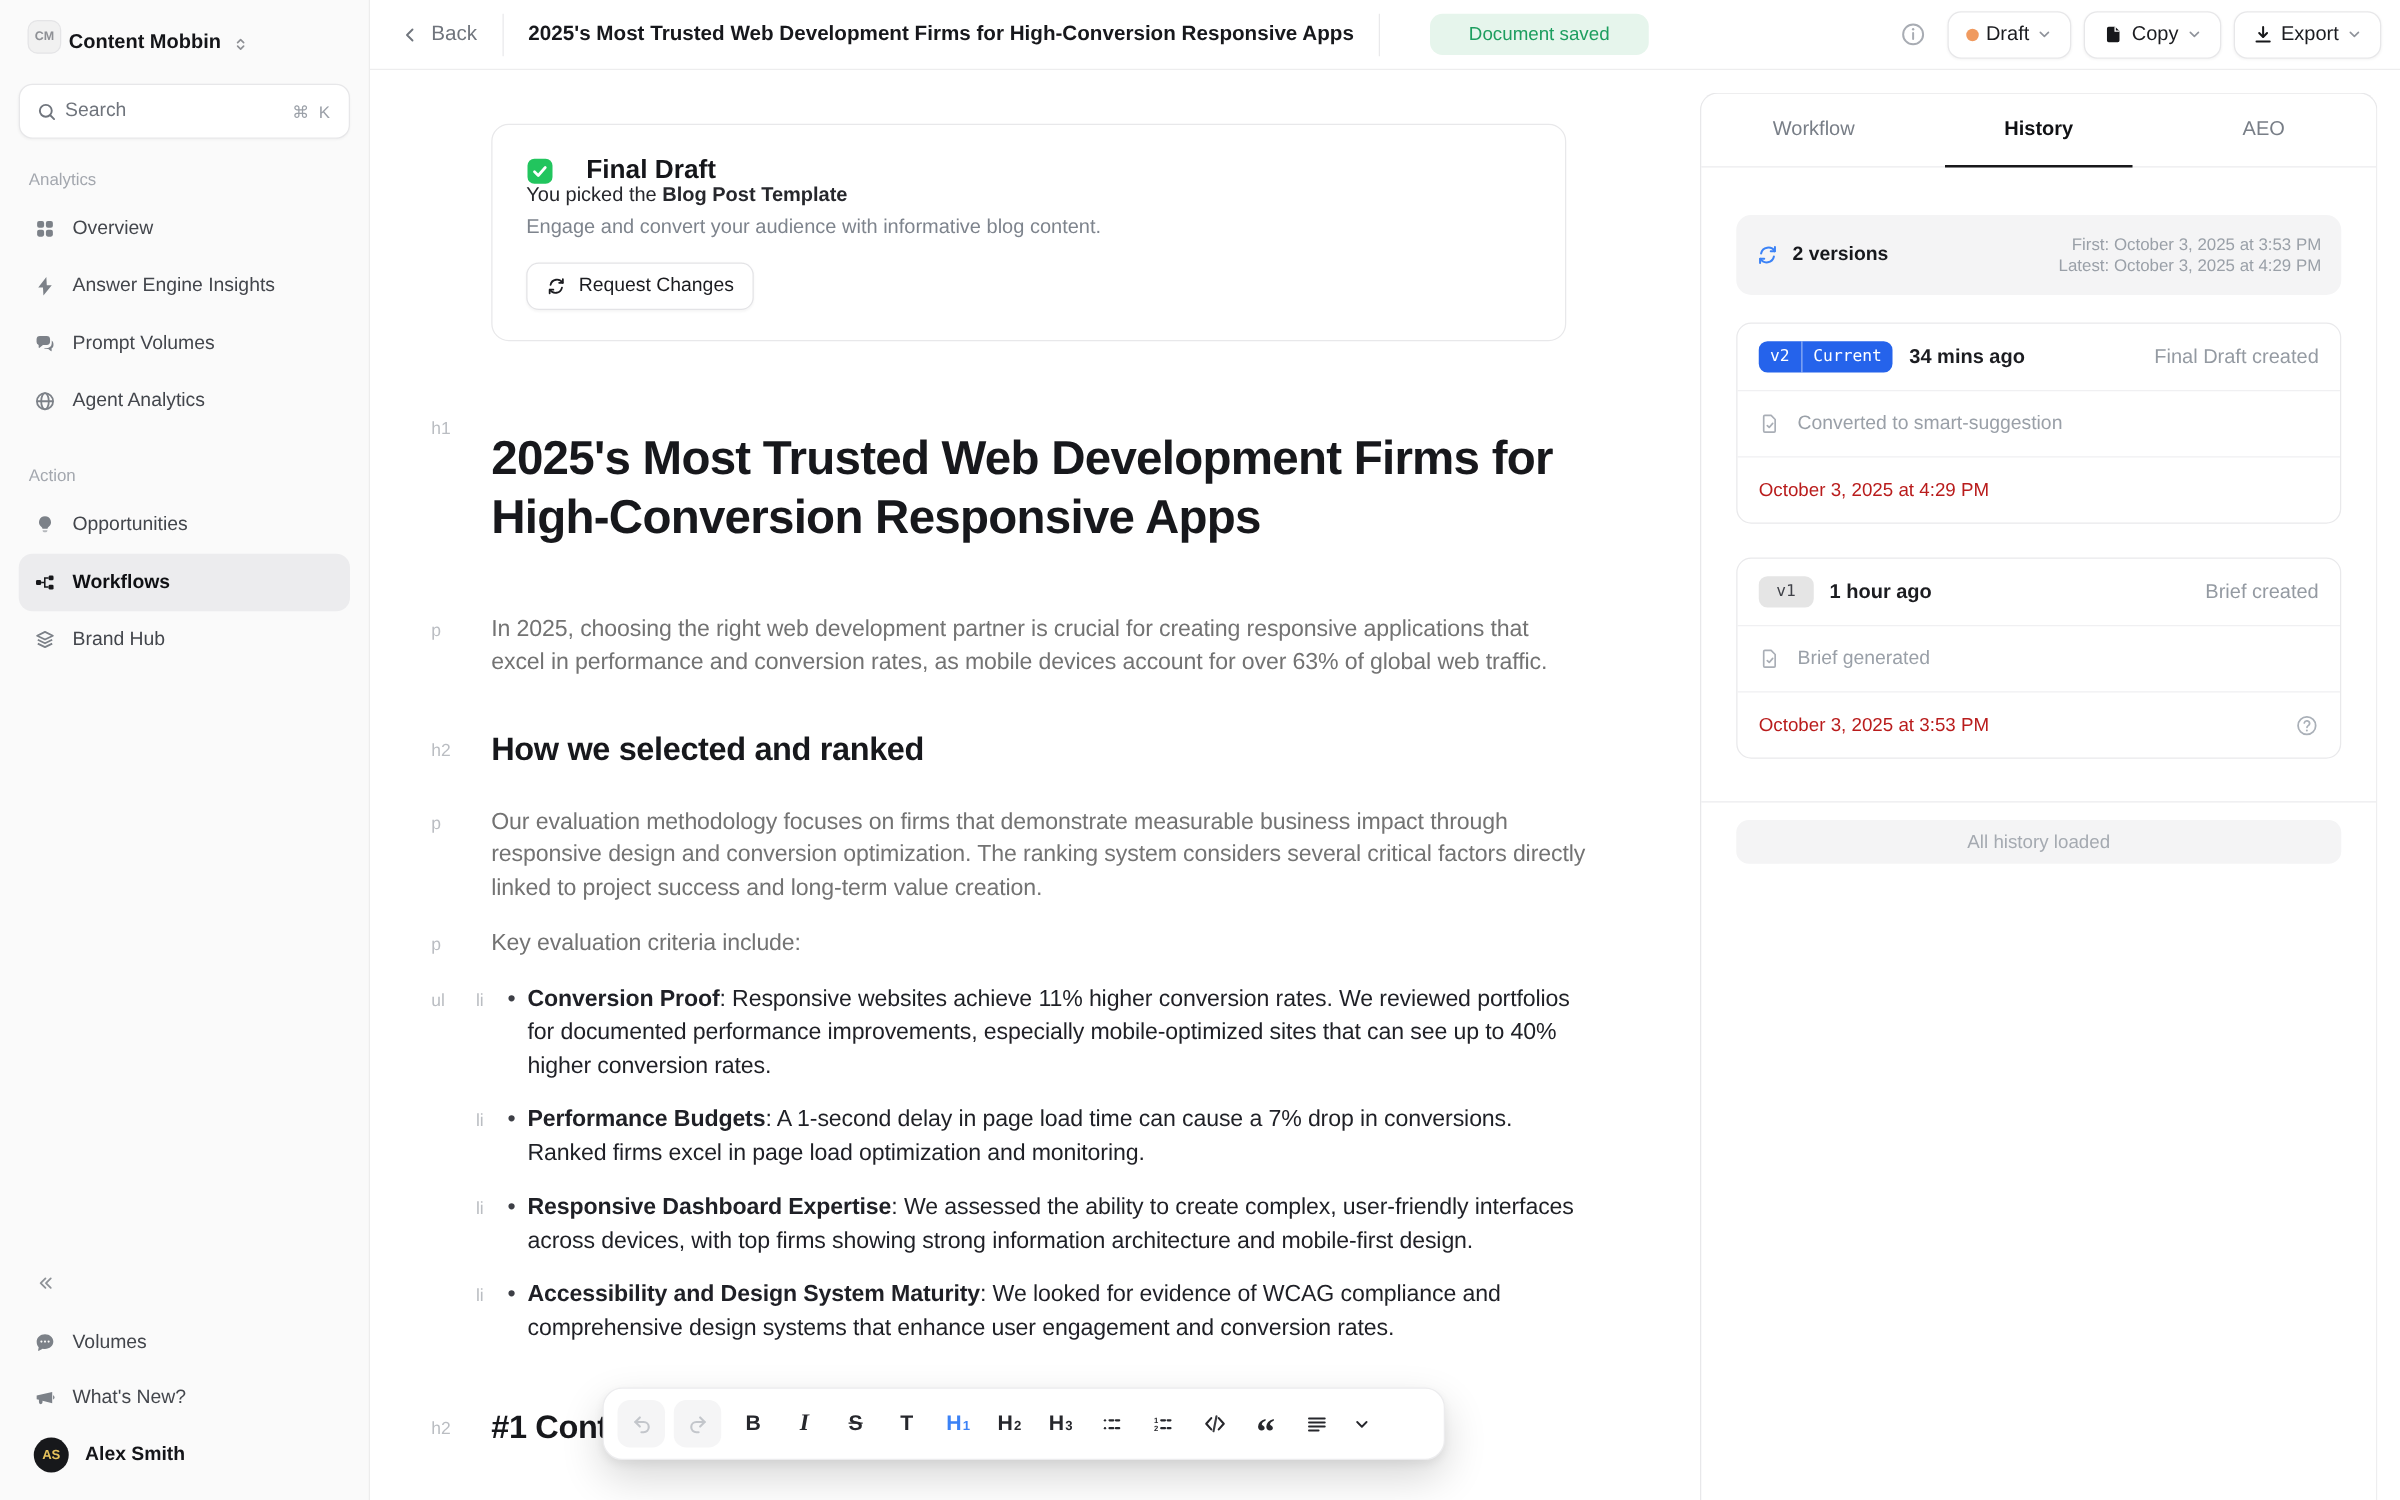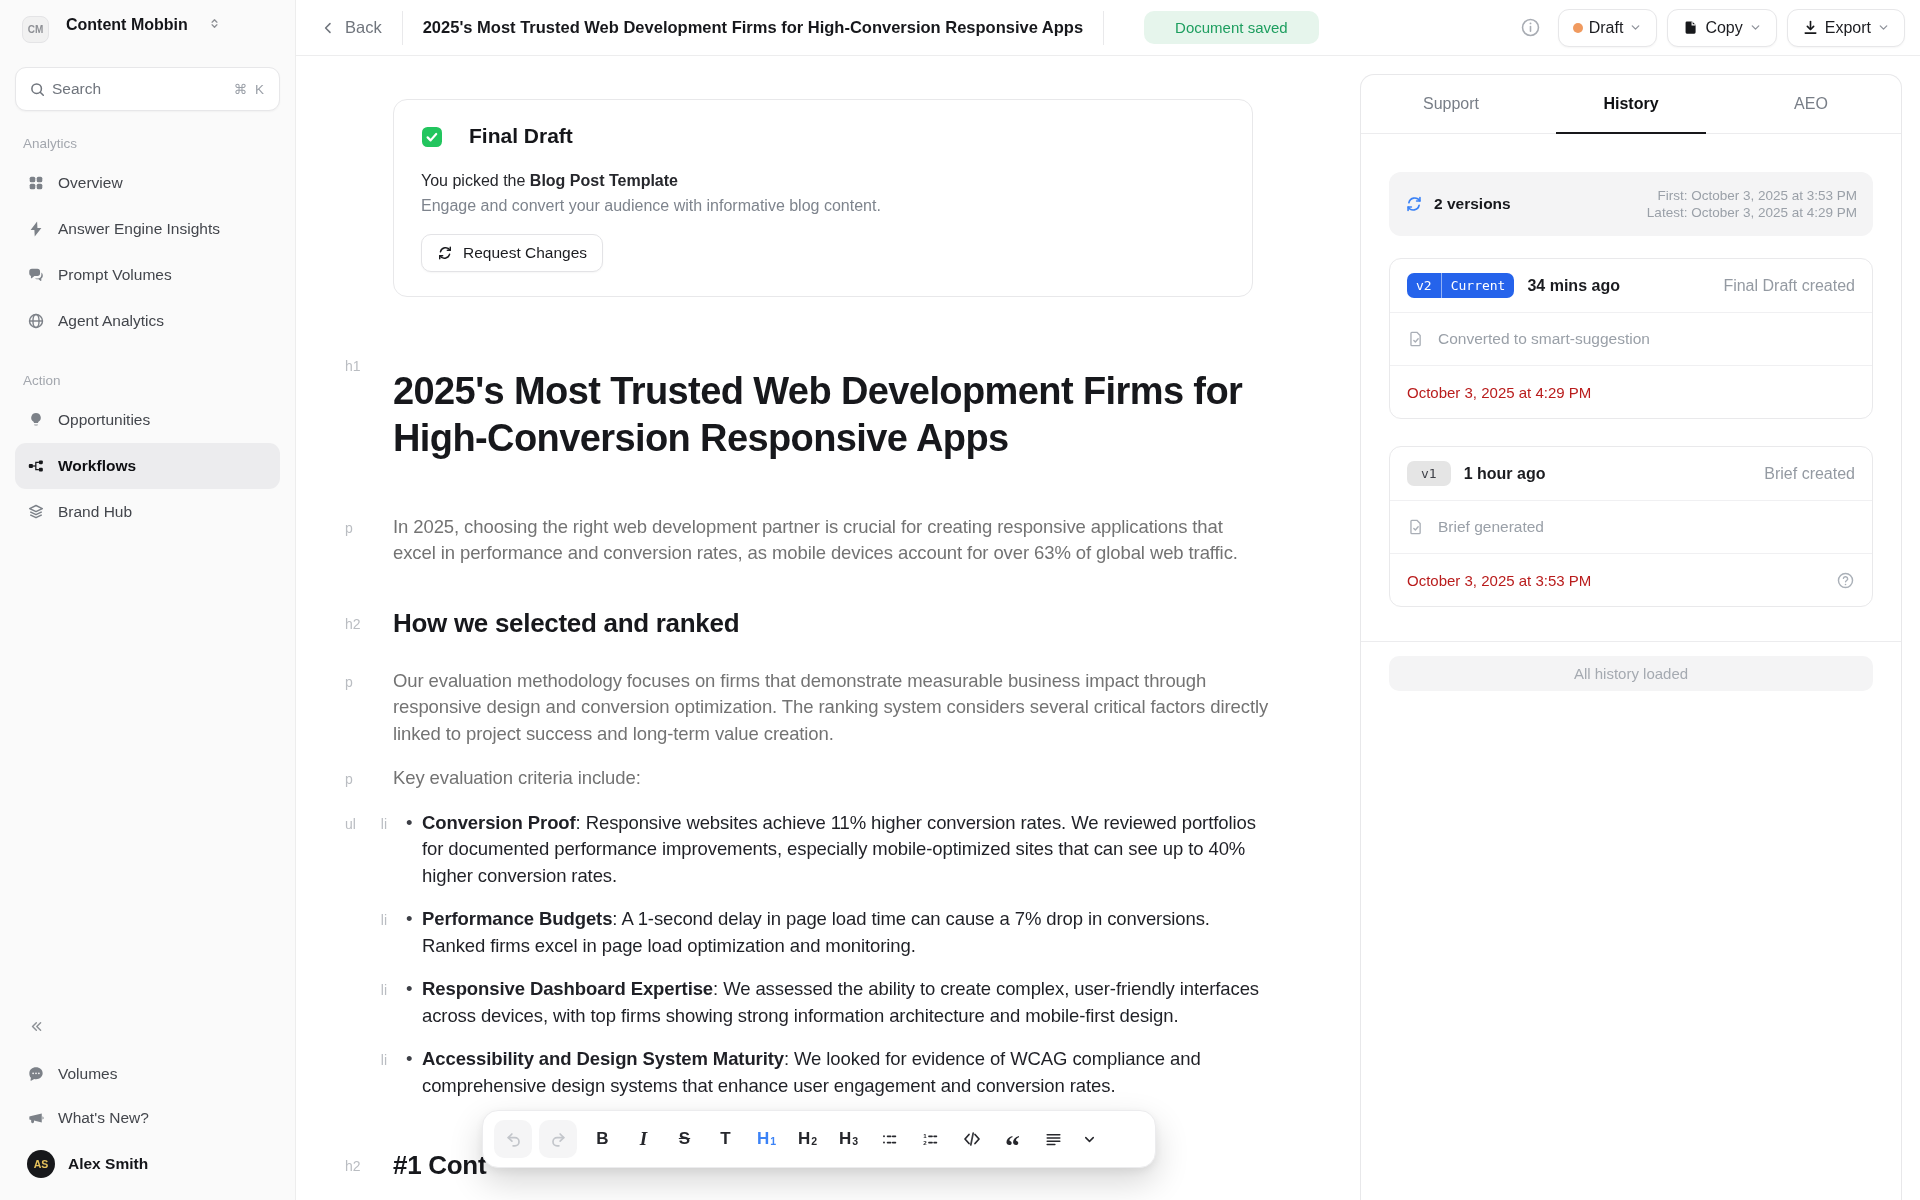--- a/index.html
+++ b/index.html
@@ -5,21 +5,21 @@
   html,body{margin:0;padding:0;background:#fff}
   *{box-sizing:border-box}
   .app{position:relative;width:1920px;height:1200px;overflow:hidden;background:#fff;
        font-family:"Liberation Sans",sans-serif;color:#1b1c20;-webkit-font-smoothing:antialiased}
   svg{display:block}
   button{font-family:inherit;cursor:pointer}
 
   
   .sidebar{position:absolute;left:0;top:0;width:296px;height:1200px;background:#fafafa;
            border-right:1px solid #ededed;display:flex;flex-direction:column;padding:14px 15px 16px}
-  .ws-row{display:flex;align-items:flex-start;gap:17px;padding:2px 7px}
+  .ws-row{display:flex;align-items:flex-end;gap:6px;padding:2px 7px}
   .ws-badge{width:27px;height:27px;border-radius:8px;background:#f1f1f1;border:1px solid #e4e4e6;
             display:flex;align-items:center;justify-content:center;font-size:10px;font-weight:700;color:#8e9095}
   .ws-name{font-size:16px;font-weight:700;color:#141519}
   .ws-caret{color:#8e9095;margin-left:2px}
   .search{margin-top:22px;height:44px;background:#fff;border:1px solid #e7e7e9;border-radius:11px;
           display:flex;align-items:center;padding:0 13px;gap:4px;box-shadow:0 1px 2px rgba(0,0,0,.04)}
   .search svg{color:#70757d;flex-shrink:0}
   .search input{border:0;outline:0;flex:1;min-width:0;font-size:15.5px;color:#30323a;background:transparent}
   .search input::placeholder{color:#6f747c}
   .kbd{font-size:13.5px;color:#9ba0a8;letter-spacing:2px;white-space:nowrap}
@@ -65,21 +65,21 @@
   .h2{font-size:26px;line-height:33px;font-weight:800;letter-spacing:-.3px;color:#17181c}
   .p{font-size:18.5px;line-height:26.5px;color:#737373;letter-spacing:-.1px}
   .li{position:relative;padding-left:29px;font-size:18.5px;line-height:26.5px;color:#1f2026;letter-spacing:-.1px}
   .li::before{content:"\2022";position:absolute;left:13px;top:0;color:#3d3f46}
   .li b,.p b{font-weight:700}
 
   
   .tpl-card{width:860px;border:1px solid #e8e8ea;border-radius:14px;padding:24px 27px;background:#fff}
   .tpl-head{display:flex;align-items:flex-end;gap:26px}
   .tpl-title{font-size:21px;font-weight:800;color:#15161a}
-  .tpl-picked{margin-top:24px;font-size:16px;color:#26272c}
+  .tpl-picked{margin-top:0;font-size:16px;color:#26272c}
   .tpl-desc{margin-top:7px;font-size:16px;color:#7e848d}
   .req-btn{margin-top:19px;display:inline-flex;align-items:center;gap:10px;height:38px;padding:0 15px;
            border:1px solid #e3e3e6;border-radius:10px;background:#fff;font-size:15.5px;font-weight:500;
            color:#1b1c20;box-shadow:0 1px 2px rgba(0,0,0,.04)}
 
   
   .toolbar{position:absolute;left:186px;top:1054px;width:674px;height:58px;background:#fff;
            border:1px solid #ececee;border-radius:16px;display:flex;align-items:center;gap:4px;
            padding:0 11px;box-shadow:0 14px 34px rgba(0,0,0,.16),0 3px 8px rgba(0,0,0,.06);z-index:5}
   .tb-sq{width:38px;height:38px;border-radius:10px;border:0;background:#f5f5f6;color:#c3c6cb;
@@ -513,21 +513,21 @@
             <svg width="15" height="15" viewBox="0 0 20 20" fill="none" stroke="currentColor" stroke-width="2" stroke-linecap="round" stroke-linejoin="round">
               <path d="m5 7.5 5 5 5-5"></path>
             </svg>
           </span>
         </button>
     </div>
   </main>
 
   <aside class="rpanel">
     <div class="tabs">
-      <button class="tab">Support</button>
+      <button class="tab">Workflow</button>
       <button class="tab active">History</button>
       <button class="tab">AEO</button>
     </div>
 
     <div class="panel-body">
       <div class="vers">
         <span>
             <svg width="18" height="18" viewBox="0 0 20 20" fill="none" stroke="currentColor" stroke-width="1.8" stroke-linecap="round" stroke-linejoin="round">
               <path d="M16.4 6.6A6.6 6.6 0 0 0 4.3 8.6"></path>
               <path d="M3.6 13.4a6.6 6.6 0 0 0 12.1-2"></path>

